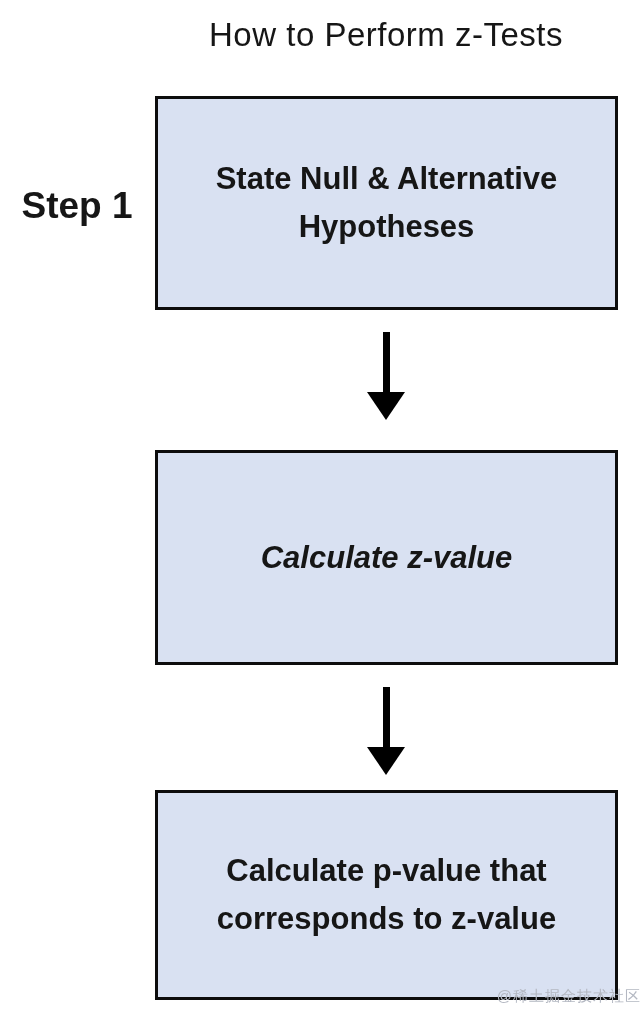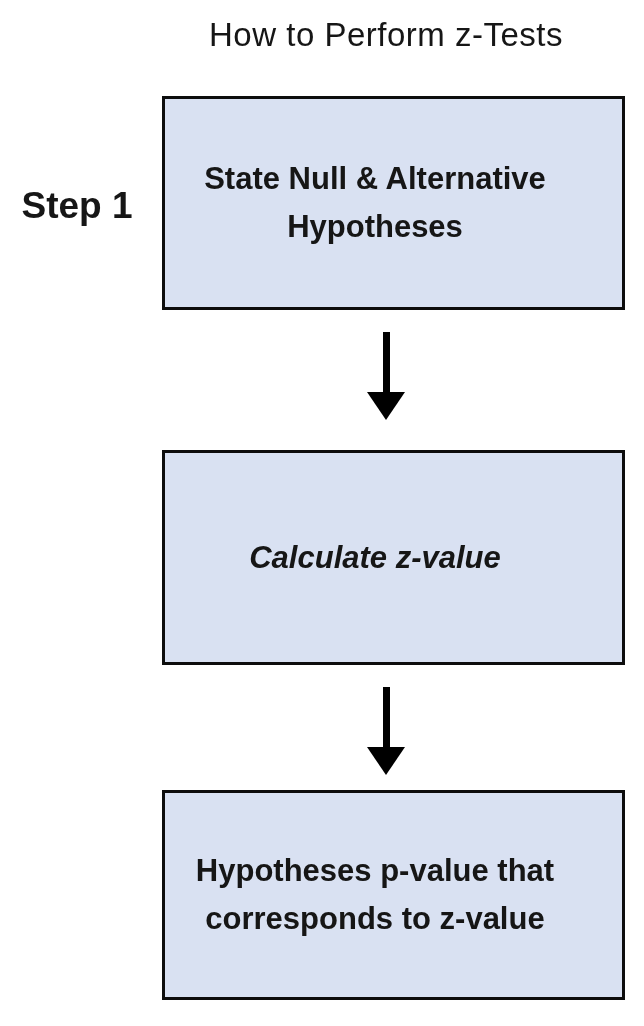--- a/index.html
+++ b/index.html
@@ -34,27 +34,28 @@
     line-height: 44px;
     font-weight: 700;
     color: var(--text, #161616);
     white-space: nowrap;
   }
   .step-label.s1 { top: 184px; }
   .step-label.s2 { top: 531px; }
   .step-label.s3 { top: 871px; }
   .box {
     position: absolute;
-    left: 162px;
+    left: 155px;
     width: 463px;
     background: var(--box-fill, #d9e1f2);
     border: 3px solid var(--box-border, #0d0d0d);
     box-sizing: border-box;
     display: flex;
     align-items: center;
+    justify-content: center;
   }
   .box.b1 { top: 96px;  height: 214px; }
   .box.b2 { top: 450px; height: 215px; font-style: italic; }
   .box.b3 { top: 790px; height: 210px; }
   .box-text {
     width: 420px;
     text-align: center;
     font-size: 31px;
     line-height: 48px;
     font-weight: 700;
@@ -113,17 +114,18 @@
   <div class="box b2">
     <div class="box-text">Calculate z-value</div>
   </div>
 
   <div class="arrow a2">
     <div class="arrow-shaft"></div>
     <div class="arrow-head"></div>
   </div>
 
   <div class="box b3">
-    <div class="box-text">Hypotheses p-value that corresponds to z-value</div>
+    <div class="box-text">Calculate p-value that corresponds to z-value</div>
   </div>
 
+  <div class="watermark">@稀土掘金技术社区</div>
 
 </div>
 
 </body></html>

